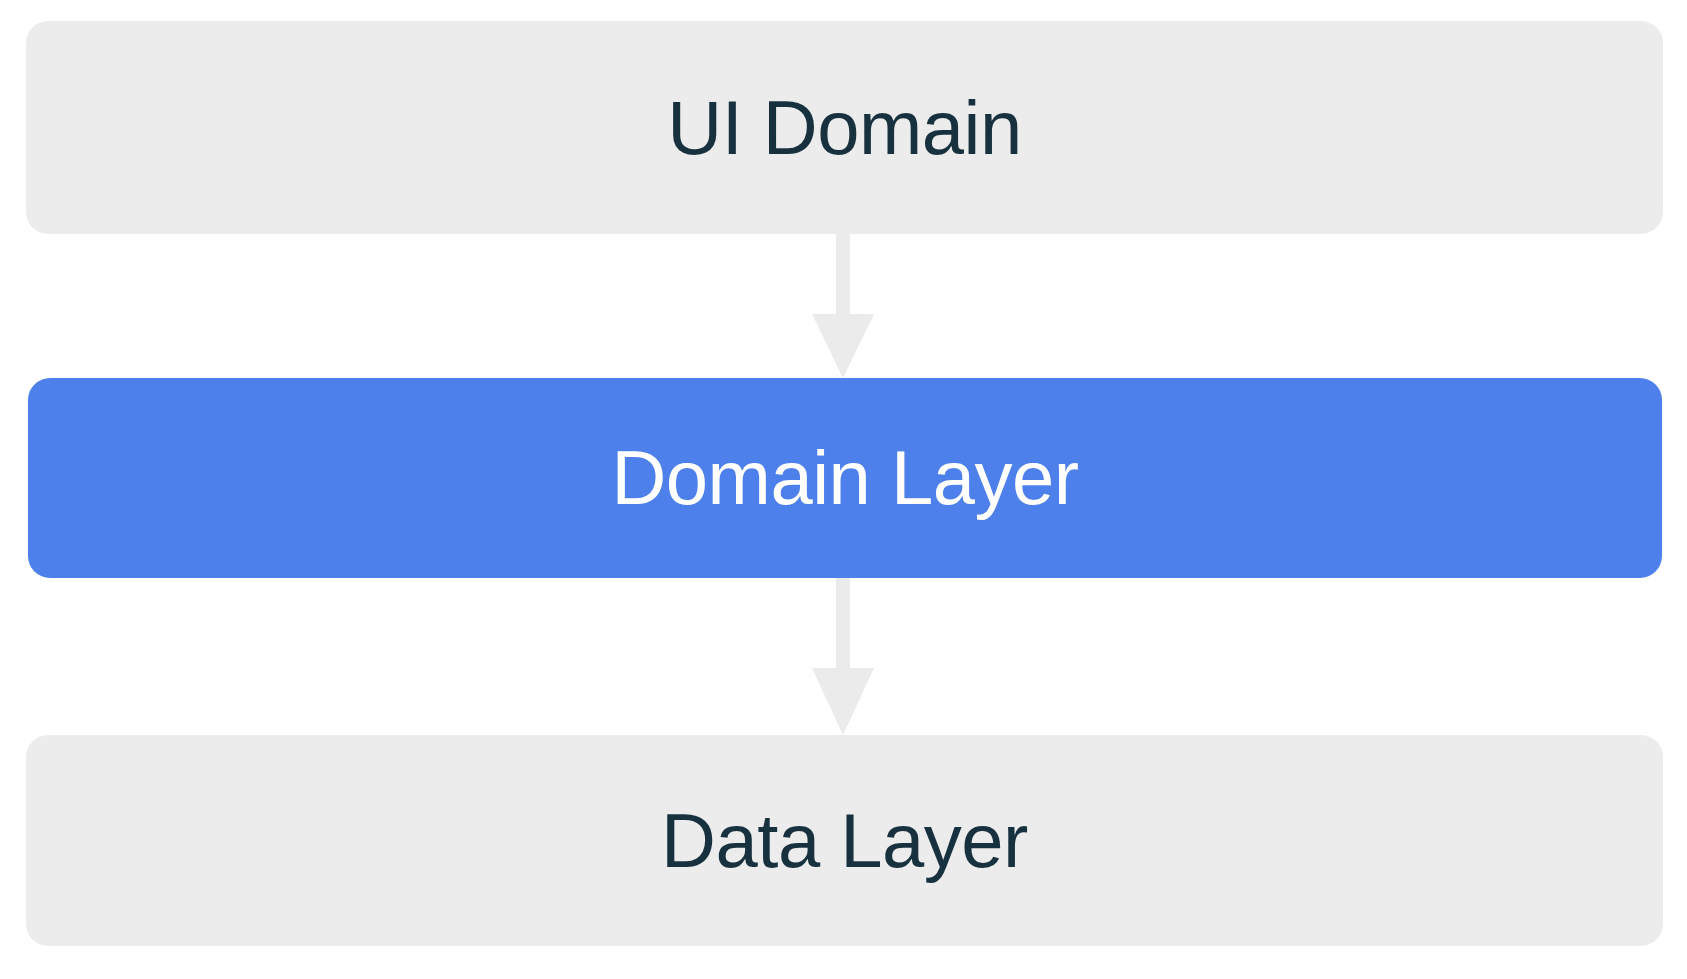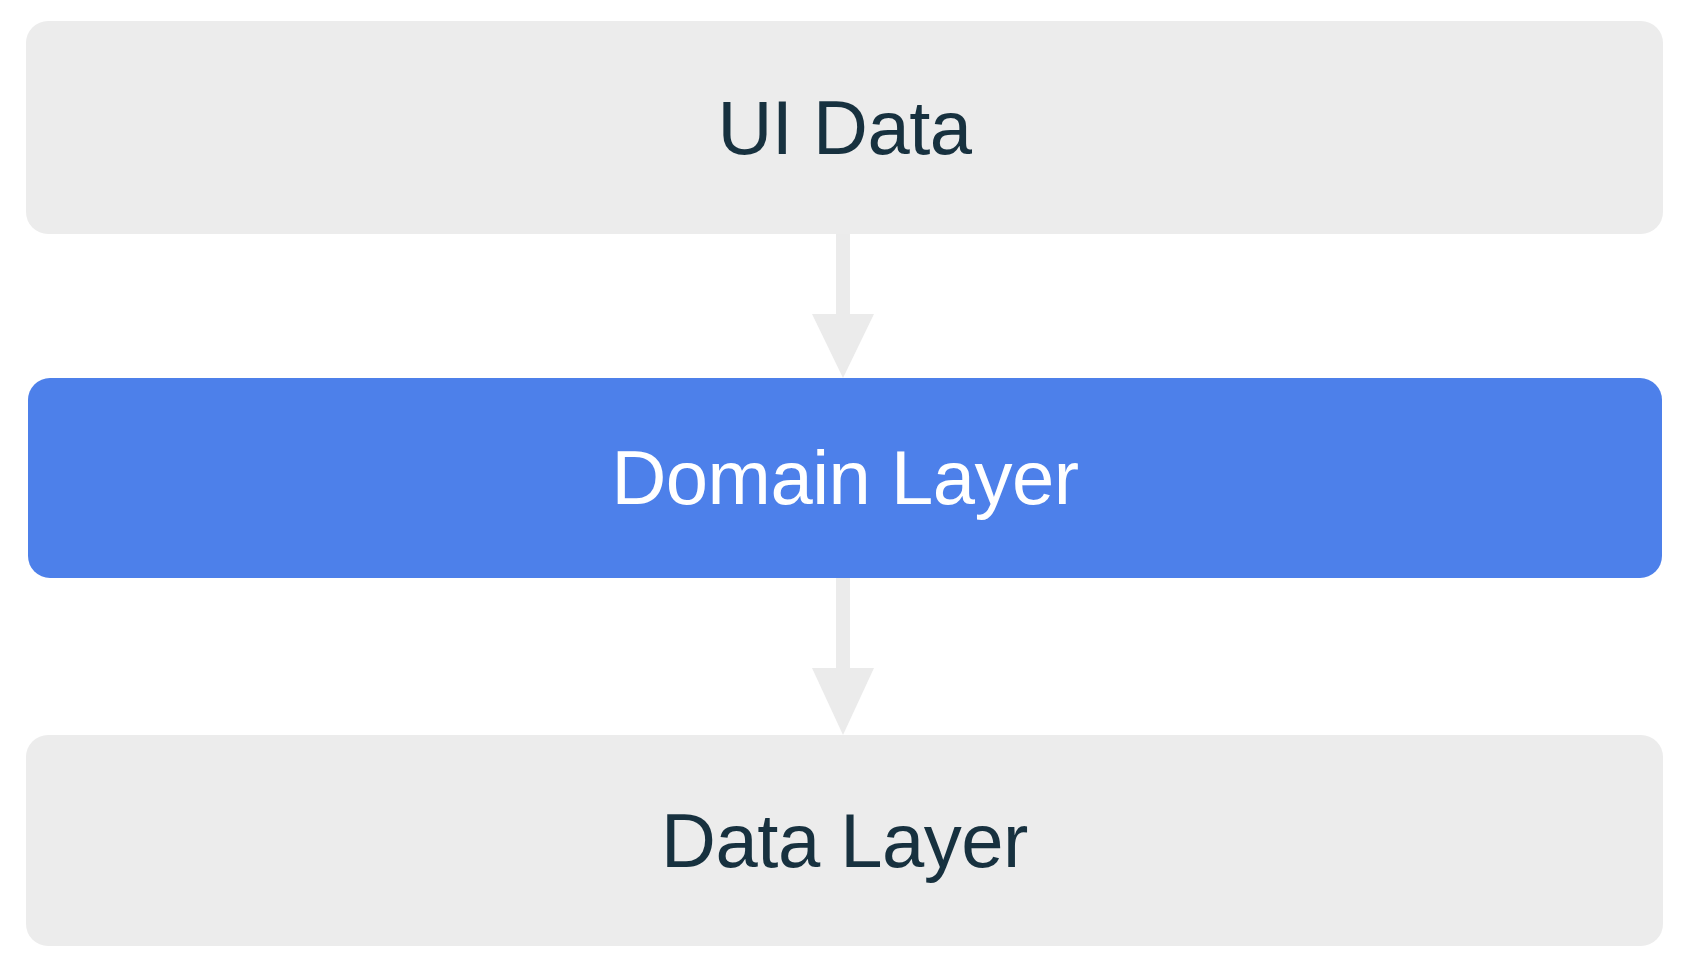--- a/index.html
+++ b/index.html
@@ -89,21 +89,21 @@
     <rect x="836" y="234" width="14" height="83" fill="#ebebeb"></rect>
     <polygon points="812,314 874,314 843,378" fill="#ebebeb"></polygon>
   </svg>
 
   <svg class="connector-arrow" viewBox="0 0 1687 979" xmlns="http://www.w3.org/2000/svg" aria-hidden="true">
     <rect x="836" y="578" width="14" height="93" fill="#ebebeb"></rect>
     <polygon points="812,668 874,668 843,735" fill="#ebebeb"></polygon>
   </svg>
 
   <div class="layer-box" id="box-ui-layer">
-    <span class="layer-label">UI Data</span>
+    <span class="layer-label">UI Domain</span>
   </div>
 
   <div class="layer-box" id="box-data-layer">
     <span class="layer-label">Data Layer</span>
   </div>
 
   <div class="layer-box" id="box-domain-layer">
     <span class="layer-label">Domain Layer</span>
   </div>
 

